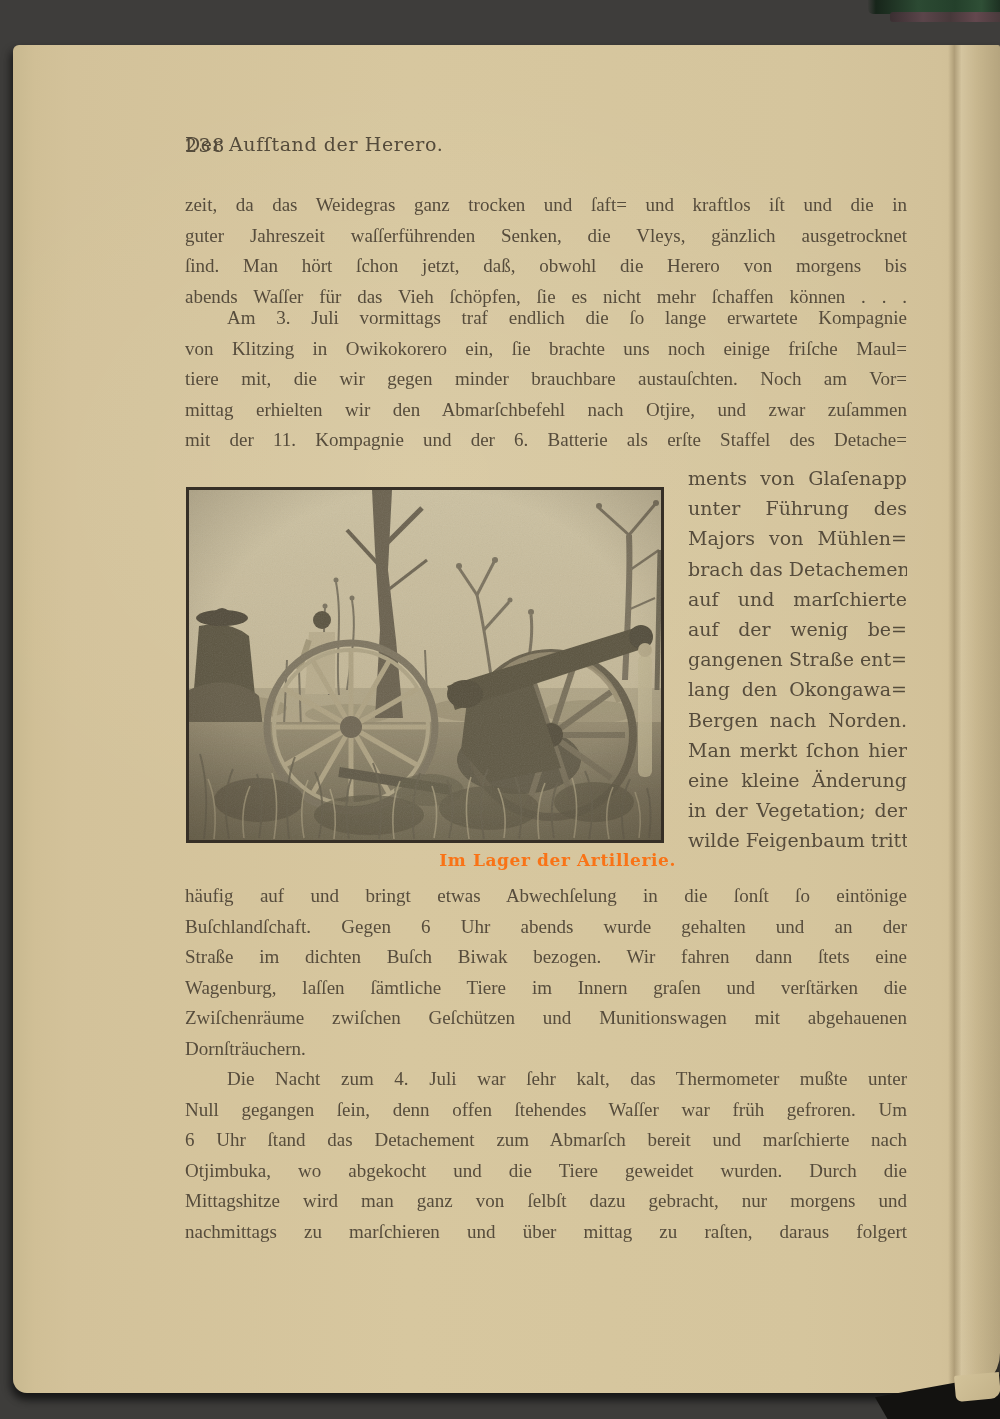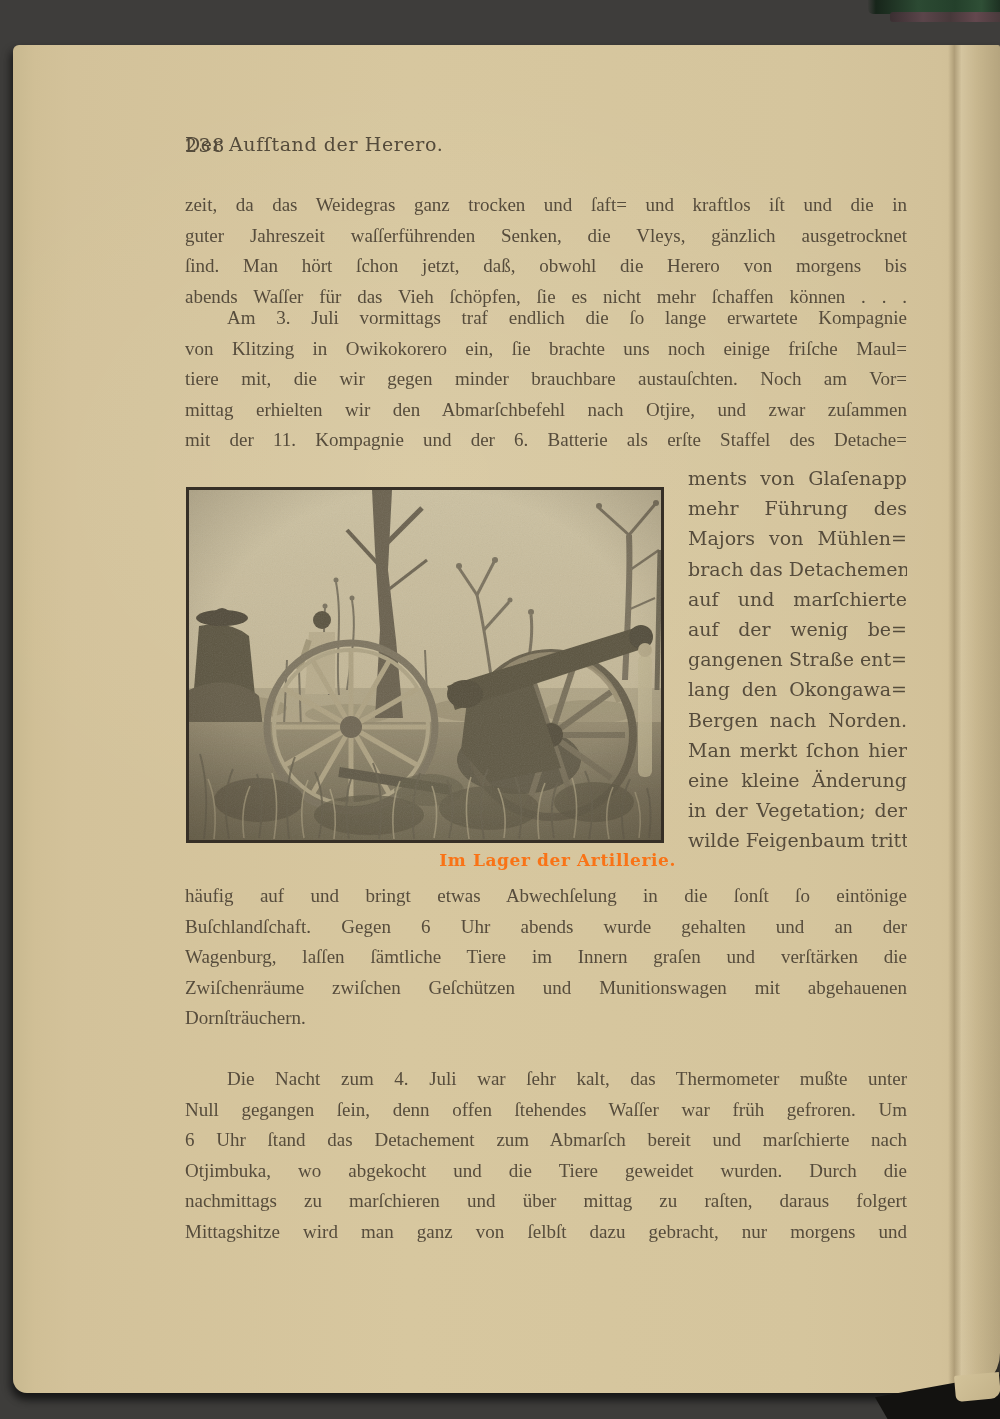--- a/index.html
+++ b/index.html
@@ -111,21 +111,21 @@
       <div class="line">tiere mit, die wir gegen minder brauchbare austauſchten.  Noch am Vor=</div>
       <div class="line">mittag erhielten wir den Abmarſchbefehl nach Otjire, und zwar zuſammen</div>
       <div class="line">mit der 11. Kompagnie und der 6. Batterie als erſte Staffel des Detache=</div>
     </div>
 </div>
 
 <div class="column">
   <div class="lines">
 
   <div class="line">ments von Glaſenapp</div>
-      <div class="line">mehr Führung des</div>
+      <div class="line">unter Führung des</div>
       <div class="line">Majors von Mühlen=</div>
       <div class="line">brach das Detachement</div>
       <div class="line">auf und marſchierte</div>
       <div class="line">auf der wenig be=</div>
       <div class="line">gangenen Straße ent=</div>
       <div class="line">lang den Okongawa=</div>
       <div class="line">Bergen nach Norden.</div>
       <div class="line">Man merkt ſchon hier</div>
       <div class="line">eine kleine Änderung</div>
       <div class="line">in der Vegetation; der</div>
@@ -313,29 +313,30 @@
   </svg>
 </div>
 
 <div class="caption">Im Lager der Artillerie.</div>
 
 <div class="block b3">
   <div class="lines">
 
   <div class="line">häufig auf und bringt etwas Abwechſelung in die ſonſt ſo eintönige</div>
       <div class="line">Buſchlandſchaft.  Gegen 6 Uhr abends wurde gehalten und an der</div>
+      <div class="line">Straße im dichten Buſch Biwak bezogen.  Wir fahren dann ſtets eine</div>
       <div class="line">Wagenburg, laſſen ſämtliche Tiere im Innern graſen und verſtärken die</div>
       <div class="line">Zwiſchenräume zwiſchen Geſchützen und Munitionswagen mit abgehauenen</div>
     </div>
   <div class="line last">Dornſträuchern.</div>
 </div>
 
 <div class="block b4">
   <div class="lines">
 
   <div class="line">Die Nacht zum 4. Juli war ſehr kalt, das Thermometer mußte unter</div>
       <div class="line">Null gegangen ſein, denn offen ſtehendes Waſſer war früh gefroren.  Um</div>
       <div class="line">6 Uhr ſtand das Detachement zum Abmarſch bereit und marſchierte nach</div>
       <div class="line">Otjimbuka, wo abgekocht und die Tiere geweidet wurden.  Durch die</div>
+      <div class="line">Mittagshitze wird man ganz von ſelbſt dazu gebracht, nur morgens und</div>
       <div class="line">nachmittags zu marſchieren und über mittag zu raſten, daraus folgert</div>
-      <div class="line">Mittagshitze wird man ganz von ſelbſt dazu gebracht, nur morgens und</div>
     </div>
 </div>
 
 </body></html>

